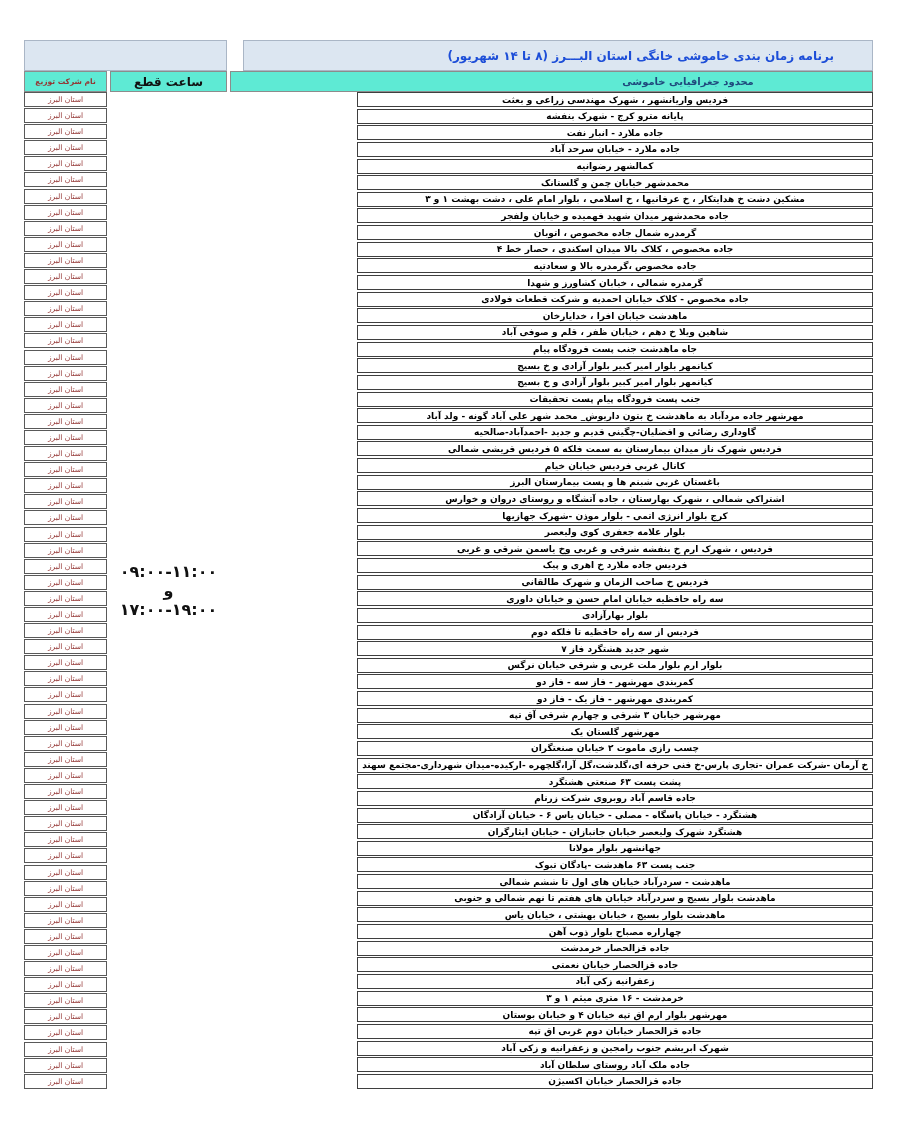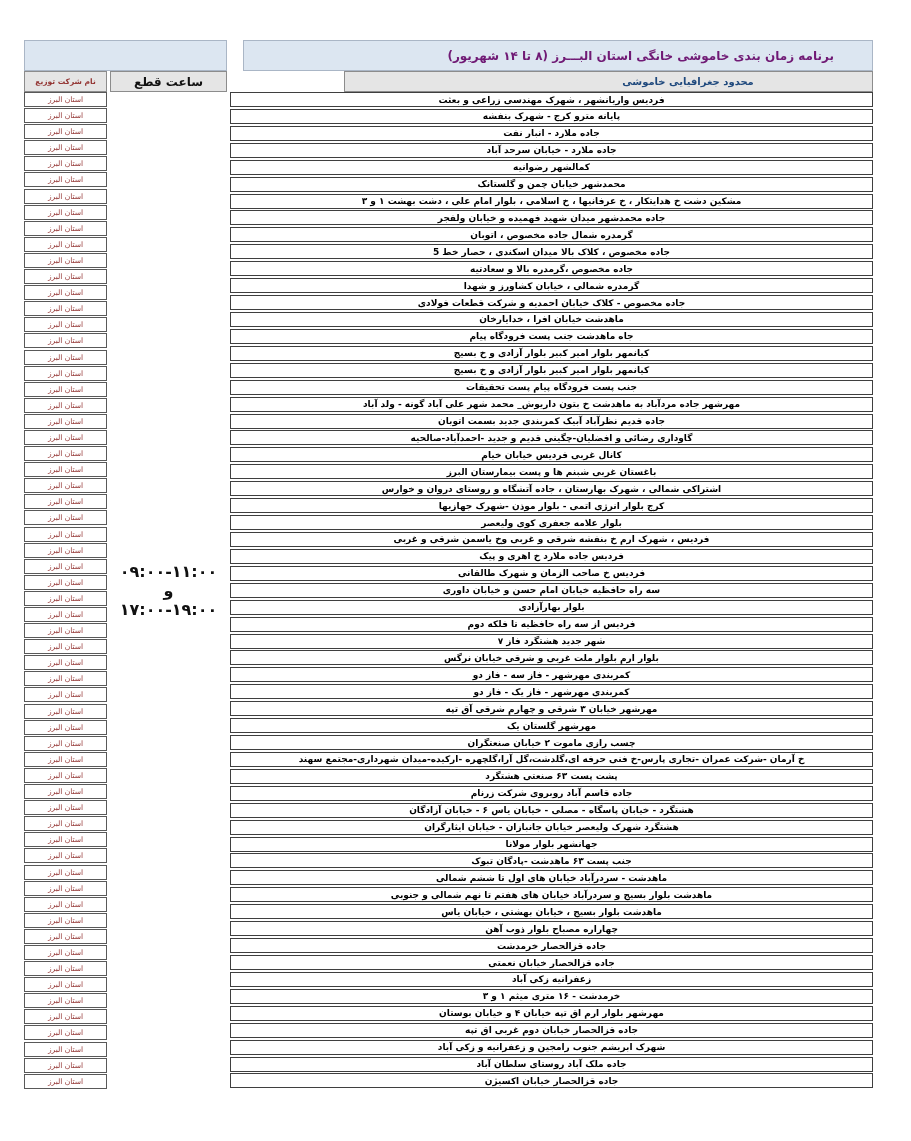--- a/index.html
+++ b/index.html
@@ -8,41 +8,41 @@
     font-family:"DejaVu Sans", sans-serif;direction:rtl;overflow:hidden;
   }
   
   .title-cell{
     position:absolute;top:40px;right:38px;width:630px;height:31px;
     background:#dce6f1;border:1px solid #aab6c6;box-sizing:border-box;
     display:flex;align-items:center;
   }
   .title-text{
     width:380px;margin-right:38px;text-align:left;
-    font-size:12px;font-weight:bold;color:#701a75;white-space:nowrap;
+    font-size:12px;font-weight:bold;color:#1d4ed8;white-space:nowrap;
   }
   .title-cell-right{
     position:absolute;top:40px;right:684px;width:203px;height:31px;
     background:#dce6f1;border:1px solid #aab6c6;box-sizing:border-box;
   }
   
   .hdr{
-    position:absolute;top:71px;height:21px;background:#e5e5e5;
+    position:absolute;top:71px;height:21px;background:#5eead4;
     border:1px solid #8c8c8c;box-sizing:border-box;
     display:flex;align-items:center;justify-content:center;
   }
-  .hdr-area{right:38px;width:529px;justify-content:flex-start;}
+  .hdr-area{right:38px;width:643px;justify-content:flex-start;}
   .hdr-area .hdr-area-text{
     width:368px;text-align:center;font-size:10px;font-weight:bold;color:#1f497d;white-space:nowrap;
   }
   .hdr-time{right:684px;width:117px;font-size:12px;font-weight:bold;color:#111;}
   .hdr-company{right:804px;width:83px;font-size:7.5px;font-weight:bold;color:#943634;}
   
   .rows-col{
-    position:absolute;top:92px;right:38px;width:643px;height:997px;
+    position:absolute;top:92px;right:38px;width:516px;height:997px;
     display:flex;flex-direction:column;justify-content:space-between;
   }
   .row{
     height:15px;border:1px solid #3f3f3f;box-sizing:border-box;background:#ffffff;
     display:flex;align-items:center;justify-content:center;overflow:hidden;
   }
   .row-text{font-size:9px;font-weight:bold;color:#000;white-space:nowrap;}
   
   .time-col{
     position:absolute;top:92px;right:684px;width:117px;height:997px;
@@ -98,54 +98,57 @@
       <div class="row">
     <span class="row-text">مشکین دشت خ هدایتکار ، خ عرفانیها ، خ اسلامی ، بلوار امام علی ، دشت بهشت ۱ و ۳</span>
   </div>
       <div class="row">
     <span class="row-text">جاده محمدشهر میدان شهید فهمیده و خیابان ولفجر</span>
   </div>
       <div class="row">
     <span class="row-text">گرمدره شمال جاده مخصوص ، اتوبان</span>
   </div>
       <div class="row">
-    <span class="row-text">جاده مخصوص ، کلاک بالا میدان اسکندی ، حصار خط 5</span>
+    <span class="row-text">جاده مخصوص ، کلاک بالا میدان اسکندی ، حصار خط ۴</span>
   </div>
       <div class="row">
     <span class="row-text">جاده مخصوص ،گرمدره بالا و سعادتیه</span>
   </div>
       <div class="row">
     <span class="row-text">گرمدره شمالی ، خیابان کشاورز و شهدا</span>
   </div>
       <div class="row">
     <span class="row-text">جاده مخصوص - کلاک خیابان احمدیه و شرکت قطعات فولادی</span>
   </div>
       <div class="row">
     <span class="row-text">ماهدشت خیابان افرا ، خدایارخان</span>
   </div>
       <div class="row">
+    <span class="row-text">شاهین ویلا خ دهم ، خیابان ظفر ، قلم و صوفی آباد</span>
+  </div>
+      <div class="row">
     <span class="row-text">جاه ماهدشت جنب پست فرودگاه پیام</span>
   </div>
       <div class="row">
     <span class="row-text">کیانمهر بلوار امیر کبیر بلوار آزادی و خ بسیج</span>
   </div>
       <div class="row">
     <span class="row-text">کیانمهر بلوار امیر کبیر بلوار آزادی و خ بسیج</span>
   </div>
       <div class="row">
     <span class="row-text">جنب پست فرودگاه پیام پست تحقیقات</span>
   </div>
       <div class="row">
     <span class="row-text">مهرشهر جاده مردآباد به ماهدشت خ بتون داریوش_ محمد شهر علی آباد گونه - ولد آباد</span>
   </div>
       <div class="row">
-    <span class="row-text">جاده قدیم نظرآباد آبیک کمربندی جدید بسمت اتوبان</span>
-  </div>
-      <div class="row">
     <span class="row-text">گاوداری رضائی و افضلیان-چگینی قدیم و جدید -احمدآباد-صالحیه</span>
+  </div>
+      <div class="row">
+    <span class="row-text">فردیس شهرک ناز میدان بیمارستان به سمت فلکه ۵ فردیس  قریشی شمالی</span>
   </div>
       <div class="row">
     <span class="row-text">کانال غربی فردیس خیابان خیام</span>
   </div>
       <div class="row">
     <span class="row-text">باغستان غربی شبنم ها و پست بیمارستان البرز</span>
   </div>
       <div class="row">
     <span class="row-text">اشتراکی شمالی ، شهرک بهارستان ، جاده آتشگاه و روستای دروان و خوارس</span>
   </div>

